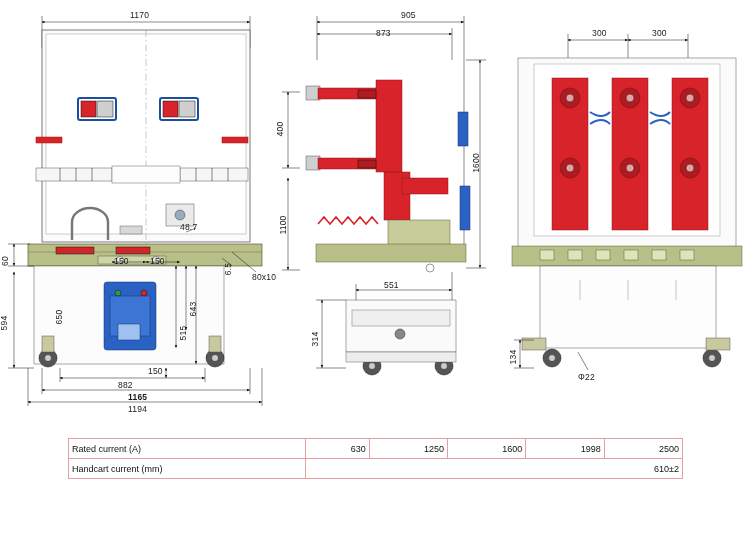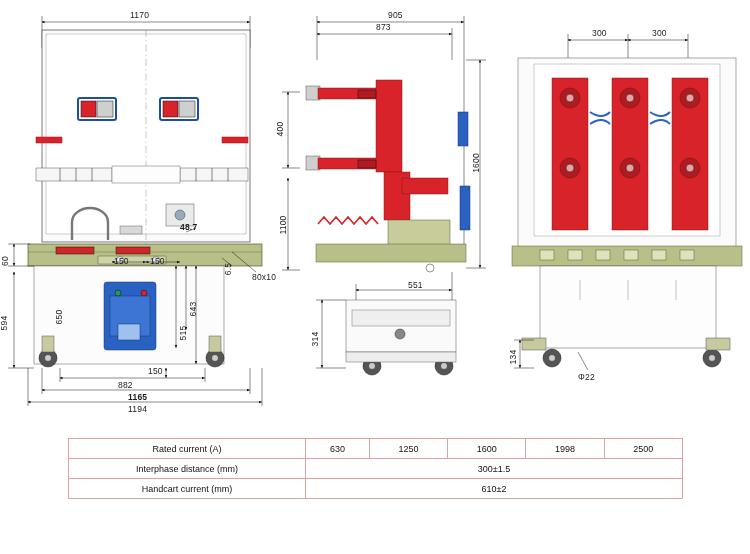--- a/index.html
+++ b/index.html
@@ -4,22 +4,22 @@
 <style>
   html,body{margin:0;padding:0;background:#ffffff;}
   body{width:750px;height:554px;position:relative;overflow:hidden;
        font-family:"Liberation Sans", sans-serif;color:#222;}
   .stage{position:absolute;left:0;top:0;width:634px;height:554px;}
   .dim{position:absolute;font-size:8.5px;color:#1a1a1a;white-space:nowrap;letter-spacing:0.2px;}
   .dim.v{transform-origin:center center;}
   svg{position:absolute;left:0;top:0;width:750px;height:554px;overflow:visible;}
   
   .spec{position:absolute;left:68px;top:438px;width:615px;border-collapse:collapse;}
-  .spec td{border:1px solid #e2a0a0;font-size:9px;padding:2px 3px;text-align:center;color:#111;height:15px;}
-  .spec td.lbl{text-align:center;width:230px;}
+  .spec td{border:1px solid #e2a0a0;font-size:9px;padding:2px 3px;text-align:right;color:#111;height:15px;}
+  .spec td.lbl{text-align:left;width:230px;}
 </style>
 </head>
 <body>
 
 <div class="stage">
 
 <svg viewBox="0 0 750 554">
   <defs>
     <marker id="ar" markerWidth="7" markerHeight="7" refX="6" refY="2.5" orient="auto">
       <path d="M0,0 L6,2.5 L0,5 z" fill="#111"></path>
@@ -213,63 +213,59 @@
     <rect x="706" y="338" width="24" height="12" fill="#c9c9a0" stroke="#555"></rect>
 
     <line x1="520" y1="340" x2="520" y2="368" marker-start="url(#arS)" marker-end="url(#ar)"></line>
     <line x1="514" y1="340" x2="534" y2="340"></line>
     <line x1="514" y1="368" x2="534" y2="368"></line>
     <line x1="578" y1="352" x2="588" y2="370"></line>
   </g>
 </svg>
 
 <div class="dim" style="left:130px;top:10px;">1170</div>
-<div class="dim" style="left:388px;top:10px;">905</div>
-<div class="dim" style="left:376px;top:22px;">873</div>
+<div class="dim" style="left:401px;top:10px;">905</div>
+<div class="dim" style="left:376px;top:28px;">873</div>
 <div class="dim" style="left:592px;top:28px;">300</div>
 <div class="dim" style="left:652px;top:28px;">300</div>
 
 <div class="dim v" style="left:273px;top:124px;transform:rotate(-90deg);">400</div>
 <div class="dim v" style="left:466px;top:158px;transform:rotate(-90deg);">1600</div>
 <div class="dim v" style="left:273px;top:220px;transform:rotate(-90deg);">1100</div>
 <div class="dim v" style="left:0px;top:256px;transform:rotate(-90deg);">60</div>
 <div class="dim v" style="left:-3px;top:318px;transform:rotate(-90deg);">594</div>
 <div class="dim v" style="left:308px;top:334px;transform:rotate(-90deg);">314</div>
 <div class="dim v" style="left:506px;top:352px;transform:rotate(-90deg);">134</div>
 
 <div class="dim" style="left:118px;top:380px;">882</div>
 <div class="dim" style="left:128px;top:392px;font-weight:bold;">1165</div>
 <div class="dim" style="left:128px;top:404px;">1194</div>
-<div class="dim" style="left:408px;top:280px;">551</div>
+<div class="dim" style="left:384px;top:280px;">551</div>
 <div class="dim" style="left:578px;top:372px;">Φ22</div>
 
 <div class="dim" style="left:114px;top:256px;">150</div>
 <div class="dim" style="left:150px;top:256px;">150</div>
 <div class="dim" style="left:148px;top:366px;">150</div>
 <div class="dim v" style="left:52px;top:312px;transform:rotate(-90deg);">650</div>
 <div class="dim v" style="left:186px;top:304px;transform:rotate(-90deg);">643</div>
 <div class="dim v" style="left:176px;top:328px;transform:rotate(-90deg);">515</div>
 <div class="dim" style="left:252px;top:272px;">80x10</div>
-<div class="dim" style="left:180px;top:222px;font-weight:bold;">48.7</div>
+<div class="dim" style="left:180px;top:222px;">48.7</div>
 <div class="dim v" style="left:222px;top:264px;transform:rotate(-90deg);">6.5</div>
 
 <table class="spec">
   <tbody>
         <tr>
     <td class="lbl">Rated current (A)</td>
     <td>630</td>
     <td>1250</td>
     <td>1600</td>
     <td>1998</td>
     <td>2500</td>
   </tr>
   <tr>
-    <td class="lbl">Interphase distance (mm)</td>
-    <td colspan="5">300±1.5</td>
-  </tr>
-  <tr>
     <td class="lbl">Handcart current (mm)</td>
     <td colspan="5">610±2</td>
   </tr>
 </tbody>
     </table>
 
 </div>
 
 </body></html>

